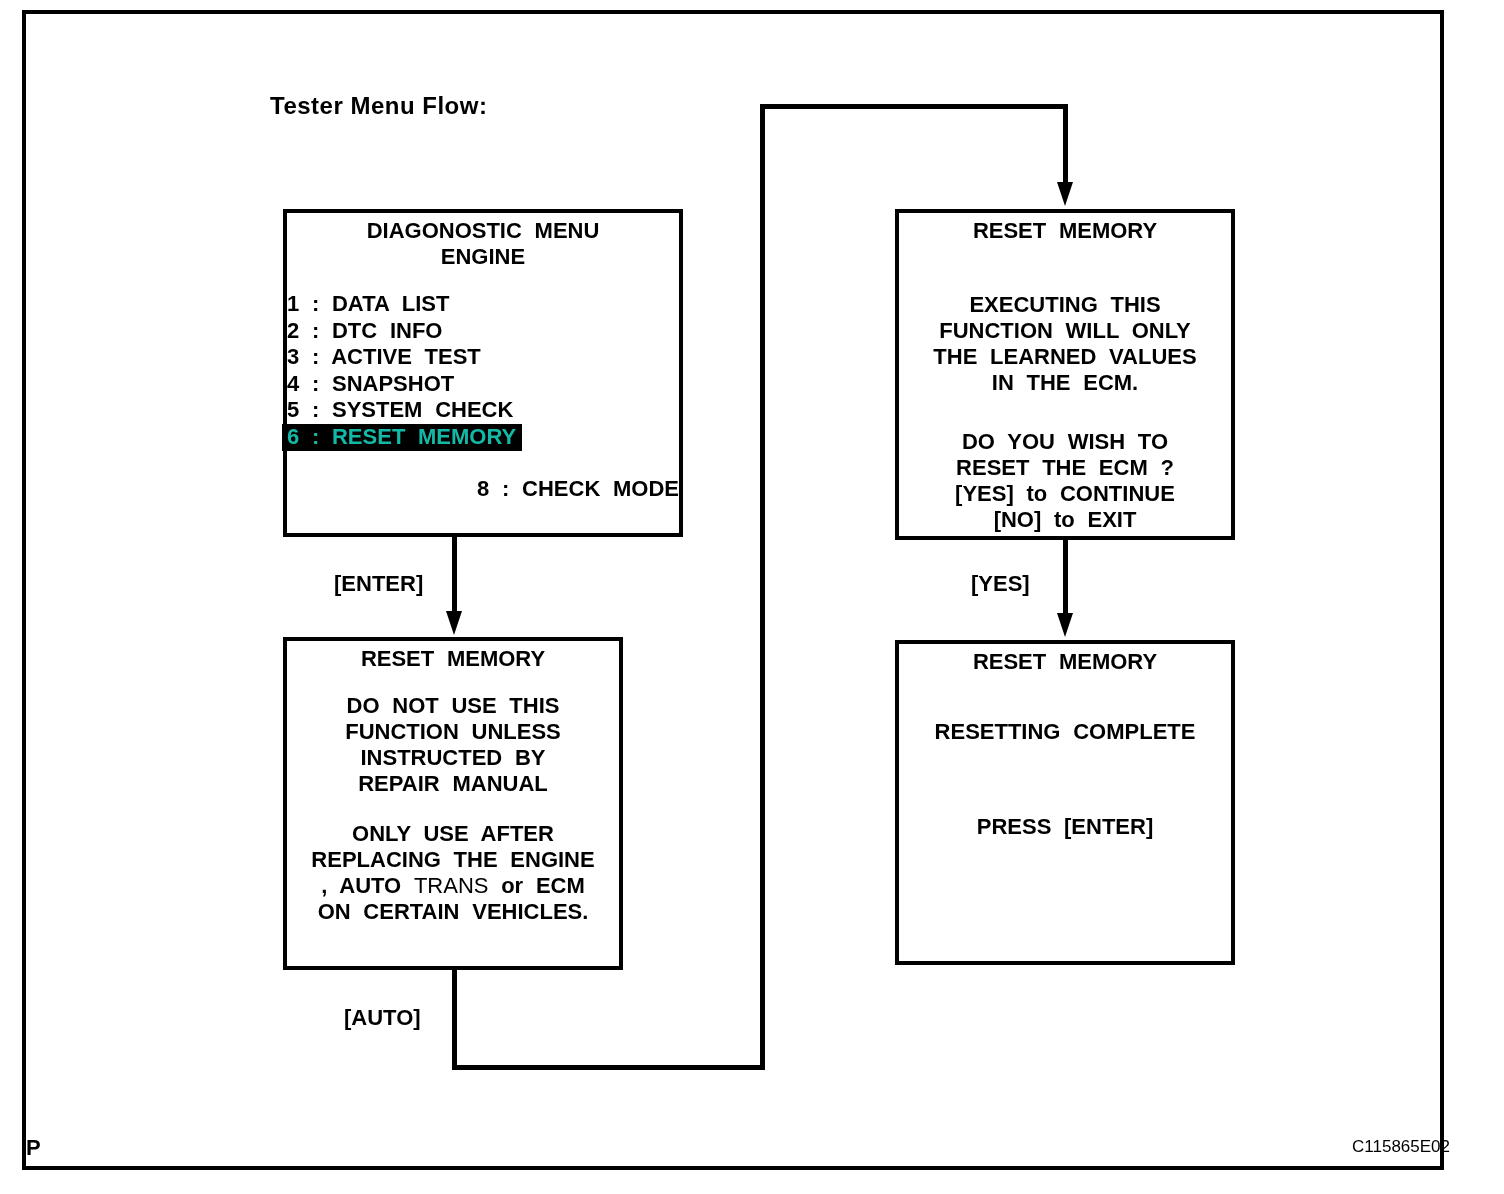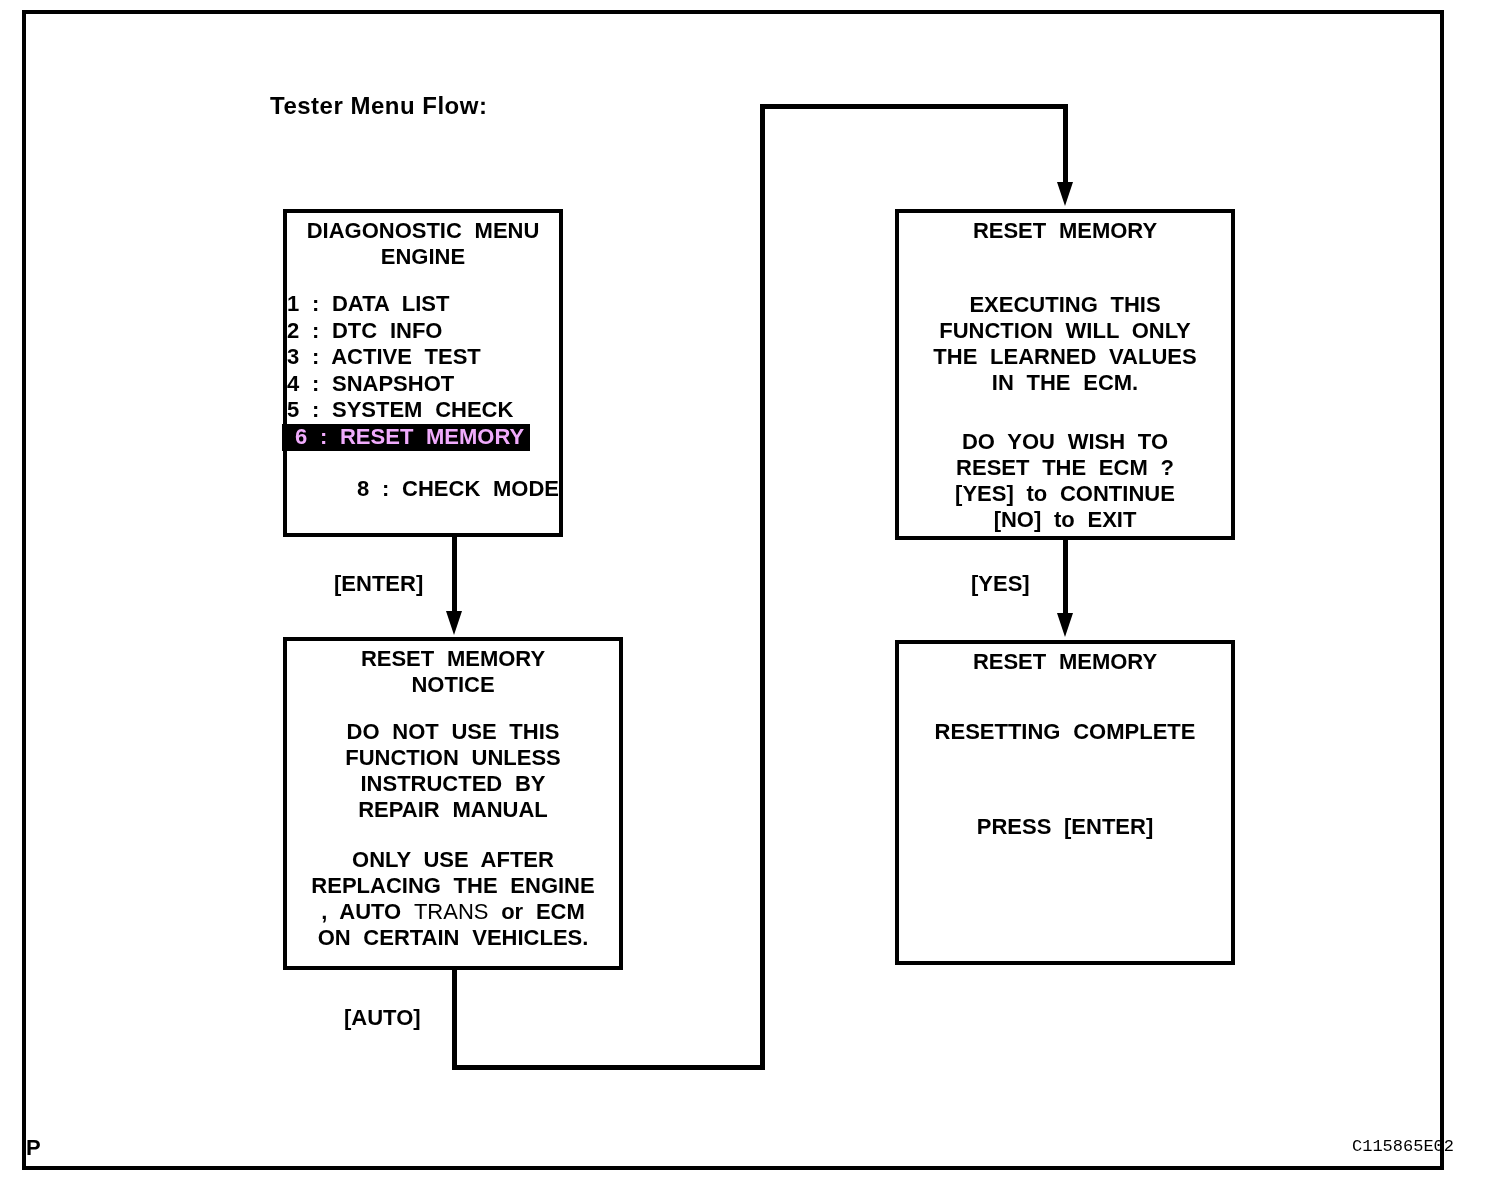--- a/index.html
+++ b/index.html
@@ -13,47 +13,47 @@
   }
   .fig-title{
     position:absolute;left:270px;top:92px;font-size:24px;font-weight:700;
     letter-spacing:0.5px;
   }
   .screen{
     position:absolute;border:4px solid #000;box-sizing:border-box;background:#fff;
     padding-top:5px;font-weight:700;font-size:22px;line-height:26px;
     word-spacing:0.30em;text-align:center;
   }
-  #box-diag   {left:283px;top:209px;width:280px;height:328px;}
+  #box-diag   {left:283px;top:209px;width:400px;height:328px;}
   #box-confirm{left:895px;top:209px;width:340px;height:331px;}
   #box-notice {left:283px;top:637px;width:340px;height:333px;}
   #box-done   {left:895px;top:640px;width:340px;height:325px;}
   .menu-list{margin-top:21px;text-align:left;}
   .menu-item{line-height:26.5px;white-space:nowrap;}
   .menu-item.gap-above{margin-top:25px;text-align:right;}
   .menu-item .hl{
-    background:#000;color:#f0abfc;display:inline-block;
-    padding:0 6px 1px 13px;margin-left:-5px;
+    background:#000;color:#14b8a6;display:inline-block;
+    padding:0 6px 1px 5px;margin-left:-5px;
   }
   .para1-confirm{margin-top:48px;}
   .para2-confirm{margin-top:33px;}
   .para1-notice{margin-top:21px;}
   .para2-notice{margin-top:24px;}
   .status-line{margin-top:44px;}
   .prompt-line{margin-top:69px;}
   .regular{font-weight:400;}
   .conn{position:absolute;background:#000;}
   .arrowhead{
     position:absolute;width:0;height:0;
     border-left:8px solid transparent;border-right:8px solid transparent;
     border-top:24px solid #000;
   }
   .arrow-label{position:absolute;font-size:22px;font-weight:700;}
   .page-letter{position:absolute;left:26px;top:1135px;font-size:22px;font-weight:700;}
-  .fig-code{position:absolute;left:1352px;top:1137px;font-size:17px;font-weight:400;font-family:Liberation Mono, monospace;}
+  .fig-code{position:absolute;left:1352px;top:1137px;font-size:17px;font-weight:400;}
 </style>
 </head>
 <body>
 
 <div id="page">
 
   <div class="frame"></div>
 
   <div class="fig-title">Tester Menu Flow:</div>
 
@@ -82,21 +82,20 @@
     <div class="para2-confirm">
       <div>DO YOU WISH TO</div>
       <div>RESET THE ECM ?</div>
       <div>[YES] to CONTINUE</div>
       <div>[NO] to EXIT</div>
     </div>
   </div>
 
   <div class="screen" id="box-notice">
     <div>RESET MEMORY</div>
-    <div>NOTICE</div>
     <div class="para1-notice">
       <div>DO NOT USE THIS</div>
       <div>FUNCTION UNLESS</div>
       <div>INSTRUCTED BY</div>
       <div>REPAIR MANUAL</div>
     </div>
     <div class="para2-notice">
       <div>ONLY USE AFTER</div>
       <div>REPLACING THE ENGINE</div>
       <div><span>, AUTO </span><span class="regular">TRANS</span><span> or ECM</span></div>

